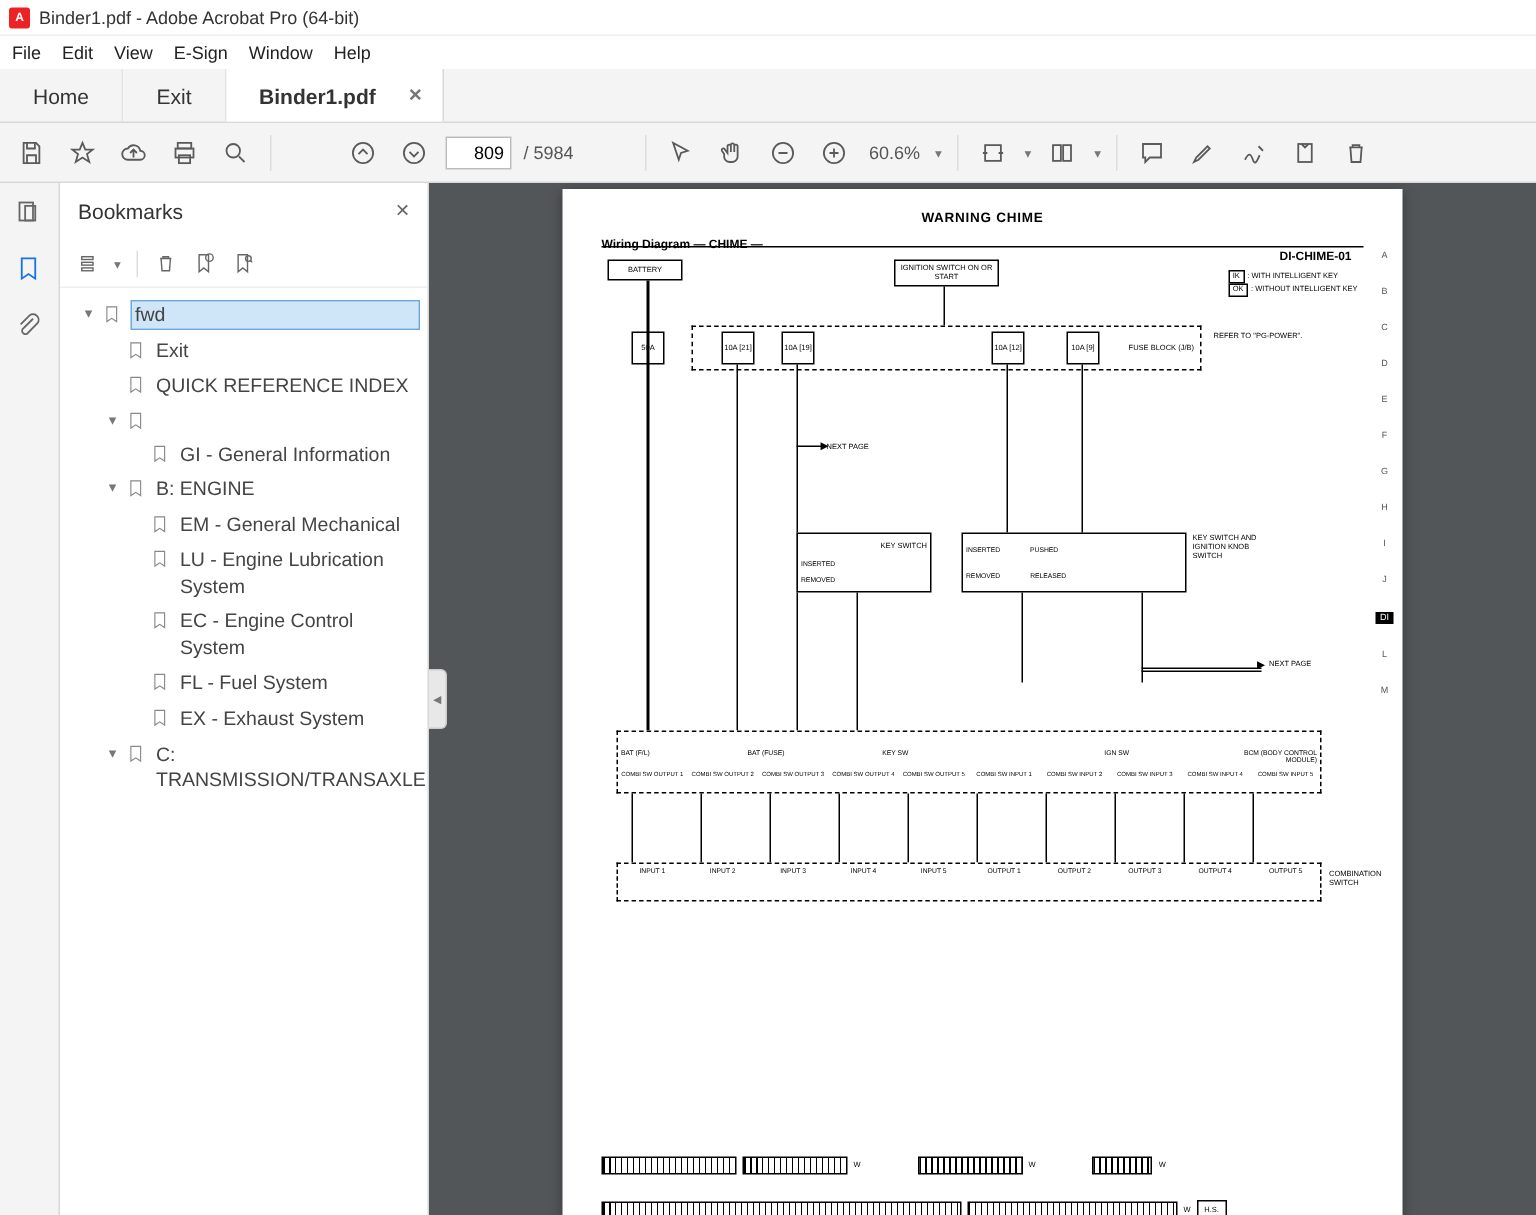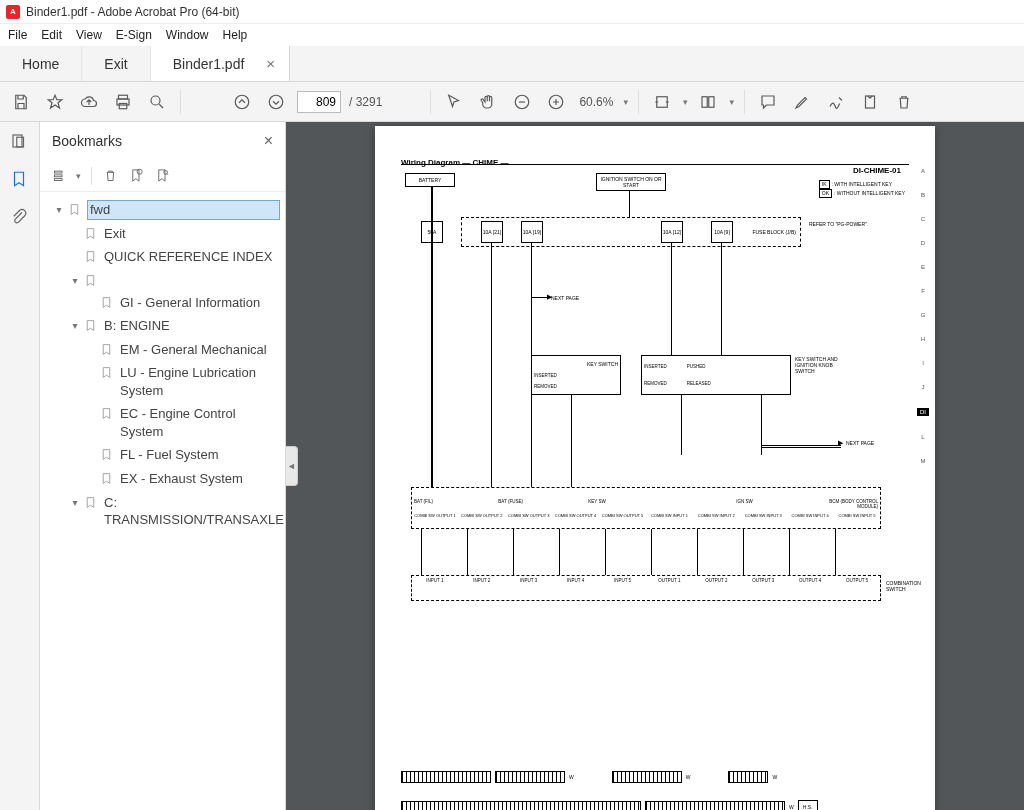--- a/index.html
+++ b/index.html
@@ -10,21 +10,21 @@
 .titlebar .pdf-icon { width: 14px; height: 14px; background: #ed2224; margin-right: 6px; border-radius: 2px; display:flex; align-items:center; justify-content:center; color:#fff; font-size:8px; font-weight:bold;}
 .titlebar .text { font-size: 12px; color: #333; }
 
 
 .menubar { height: 22px; background: #fff; display: flex; align-items: center; padding: 0 8px; gap: 14px; font-size: 12px; color: #222; }
 .menubar span { cursor: default; }
 
 
 .tabrow { height: 36px; background: #f4f4f4; border-bottom: 1px solid #d8d8d8; display: flex; align-items: stretch; }
 .hometab, .toolstab { padding: 0 22px; display: flex; align-items: center; font-size: 14px; color: #333; border-right: 1px solid #e4e4e4; }
-.filetab { display: flex; align-items: center; padding: 0 14px 0 22px; background: #fff; border-right: 1px solid #d8d8d8; font-size: 14px; position: relative; }
+.filetab { display: flex; align-items: center; padding: 0 14px 0 22px; background: #fff; border-right: 1px solid #d8d8d8; font-size: 14px; position: relative; font-weight: bold; }
 .filetab .close { margin-left: 22px; color: #777; font-size: 15px; }
 
 
 .toolbar { height: 40px; background: #f4f4f4; border-bottom: 1px solid #d8d8d8; display: flex; align-items: center; padding: 0 8px; gap: 8px; }
 .ticon { width: 26px; height: 26px; display: flex; align-items: center; justify-content: center; color: #5a5a5a; border-radius: 3px; }
 .ticon svg { width: 18px; height: 18px; stroke: #5a5a5a; fill: none; stroke-width: 1.6; }
 .tsep { width: 1px; height: 24px; background: #ddd; margin: 0 2px; }
 .pageinput { width: 44px; height: 22px; border: 1px solid #bbb; text-align: right; padding: 0 4px; font-size: 12px; background:#fff; }
 .pagecount { font-size: 12px; color: #555; }
 .zoomval { font-size: 12px; color: #555; margin: 0 2px; }
@@ -153,21 +153,21 @@
         <path d="M8 13l4-4 4 4"></path>
       </svg>
     </div>
   <div class="ticon">
       <svg viewBox="0 0 24 24">
         <circle cx="12" cy="12" r="9"></circle>
         <path d="M8 11l4 4 4-4"></path>
       </svg>
     </div>
   <input class="pageinput" value="809" style="">
-  <span class="pagecount">/ 3291</span>
+  <span class="pagecount">/ 5984</span>
   <div class="flexspacer" style="flex:0 0 30px"></div>
   <div class="tsep"></div>
   <div class="ticon">
       <svg viewBox="0 0 24 24" fill="#5a5a5a" stroke="none">
         <path d="M5 3l5 15 2-6 6-2z"></path>
       </svg>
     </div>
   <div class="ticon">
       <svg viewBox="0 0 24 24">
         <path d="M8 12V6a1.5 1.5 0 013 0v5V5a1.5 1.5 0 013 0v6V6a1.5 1.5 0 013 0v9a5 5 0 01-5 5h-2a5 5 0 01-5-5v-2l-2-3a1.5 1.5 0 012-2z"></path>
@@ -363,20 +363,21 @@
               <path d="M6 3h12v18l-6-4-6 4z"></path>
             </svg></span>
     <span class="lbl">C: TRANSMISSION/TRANSAXLE</span>
         </div>
       </div>
   </div>
 
   <div class="docwrap">
     <div class="collapse-handle">◄</div>
     <div class="page">
+      <div class="hdr">WARNING CHIME</div>
       <div class="subhdr">Wiring Diagram — CHIME —</div>
       <div class="schemid">DI-CHIME-01</div>
 
       <div class="diagram">
 
         <div class="dblock" style="left:4px; top:8px; width:50px; height:14px;">BATTERY</div>
         <div class="dblock" style="left:195px; top:8px; width:70px; height:18px;">IGNITION SWITCH ON OR START</div>
 
         <div class="dblock" style="left:60px; top:52px; width:340px; height:30px; border-style:dashed; justify-content:flex-end; padding-right:4px;">FUSE BLOCK (J/B)</div>
         <div style="position:absolute; left:408px; top:56px; font-size:5px;">REFER TO "PG-POWER".</div>

